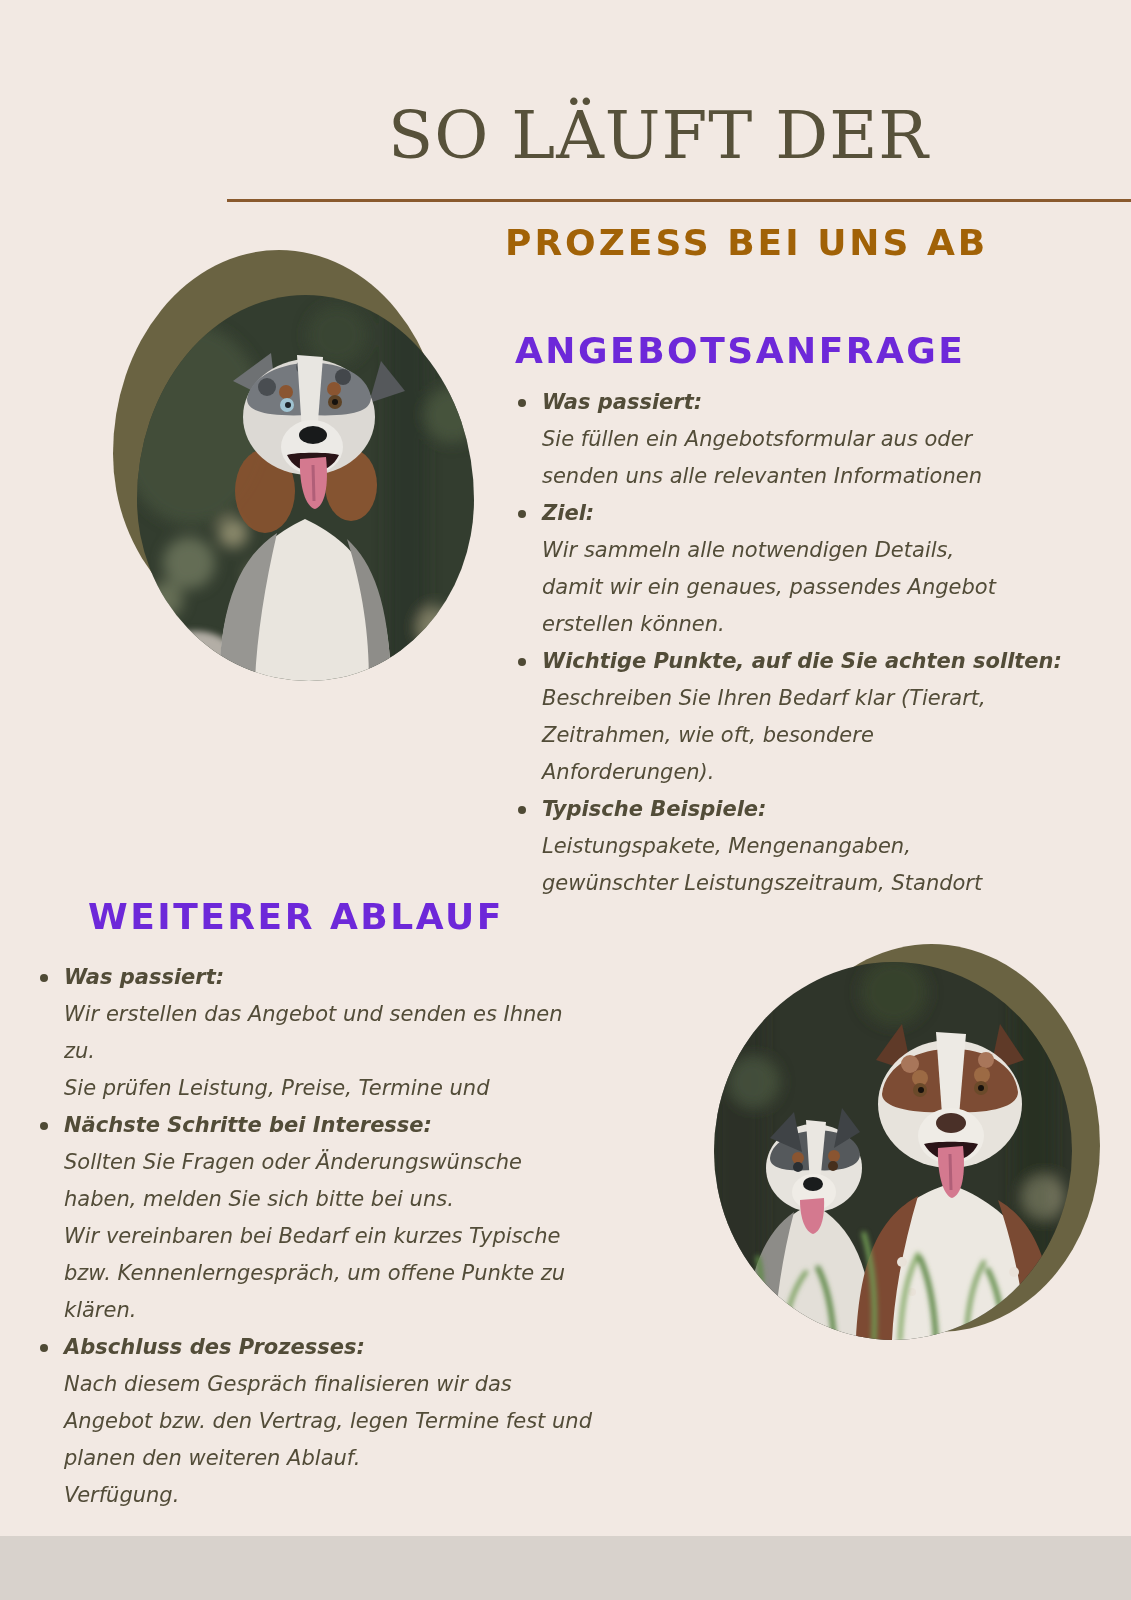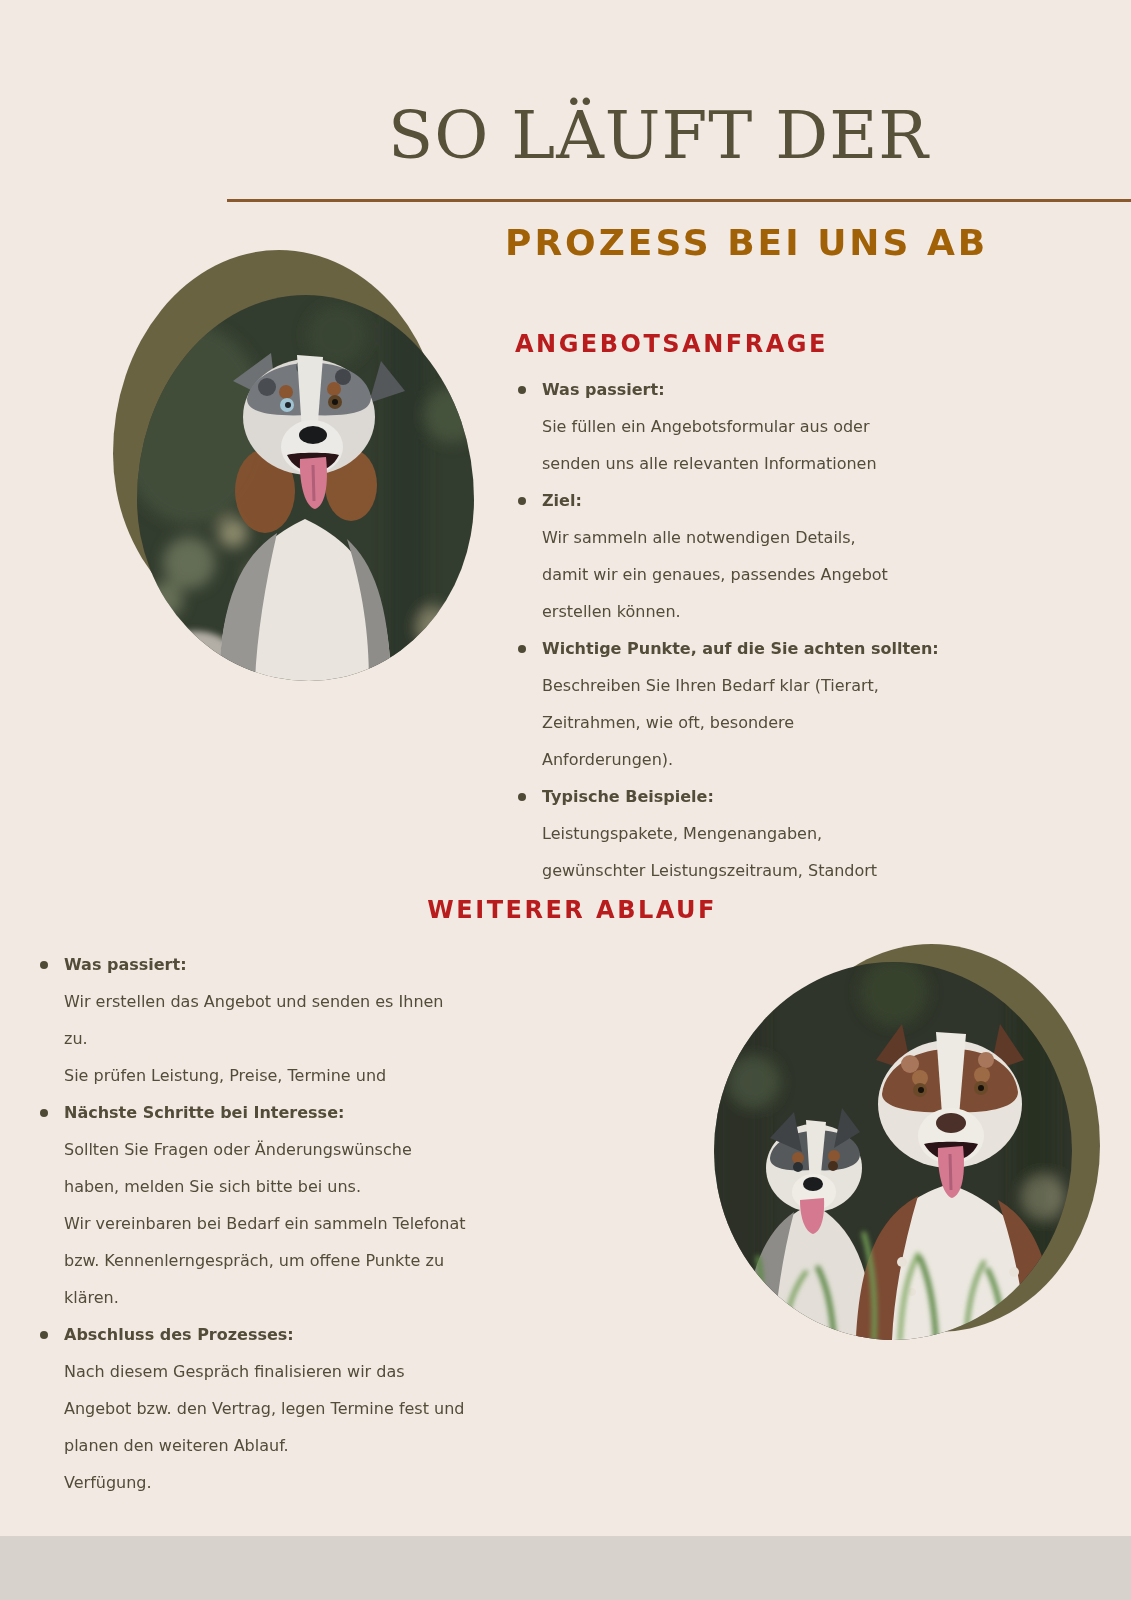--- a/index.html
+++ b/index.html
@@ -49,29 +49,30 @@
     border-radius:50%;
   }
   .photo-1{left:137px;top:295px;width:337px;height:386px;border-radius:50% 50% 49% 51% / 53% 53% 47% 47%;}
   .photo-2{left:714px;top:962px;width:358px;height:378px;}
   .photo svg{display:block;width:100%;height:100%;}
   
   .section{position:absolute;color:#524c38;}
   .section-1{left:515px;top:330px;width:600px;}
   .section-2{left:37px;top:896px;width:680px;}
   .s-heading{
-    font-size:24px;font-weight:bold;
+    font-size:36px;font-weight:bold;
     letter-spacing:2.5px;
-    color:#b91c1c;
+    color:#6d28d9;
     font-style:normal;
   }
-  .section-2 .s-heading{margin-left:33px;text-align:right;}
+  .section-2 .s-heading{margin-left:51px;}
   .list{
     margin-top:13px;
-    font-size:16px;
+    font-style:italic;
+    font-size:21px;
     line-height:37px;
   }
   .section-2 .list{margin-top:22px;}
   .item{position:relative;padding-left:27px;}
   .bullet{
     position:absolute;left:3px;top:15px;
     width:8px;height:8px;border-radius:50%;
     background:#4f4a35;
   }
   .item-label{font-weight:bold;}
@@ -179,21 +180,21 @@
           <div class="item-label">Was passiert:</div>
           <div class="item-line">Wir erstellen das Angebot und senden es Ihnen</div>
           <div class="item-line">zu.</div>
           <div class="item-line">Sie prüfen Leistung, Preise, Termine und</div>
         </div>
         <div class="item">
           <span class="bullet"></span>
           <div class="item-label">Nächste Schritte bei Interesse:</div>
           <div class="item-line">Sollten Sie Fragen oder Änderungswünsche</div>
           <div class="item-line">haben, melden Sie sich bitte bei uns.</div>
-          <div class="item-line">Wir vereinbaren bei Bedarf ein sammeln Telefonat</div>
+          <div class="item-line">Wir vereinbaren bei Bedarf ein kurzes Typische</div>
           <div class="item-line">bzw. Kennenlerngespräch, um offene Punkte zu</div>
           <div class="item-line">klären.</div>
         </div>
         <div class="item">
           <span class="bullet"></span>
           <div class="item-label">Abschluss des Prozesses:</div>
           <div class="item-line">Nach diesem Gespräch finalisieren wir das</div>
           <div class="item-line">Angebot bzw. den Vertrag, legen Termine fest und</div>
           <div class="item-line">planen den weiteren Ablauf.</div>
           <div class="item-line">Verfügung.</div>

